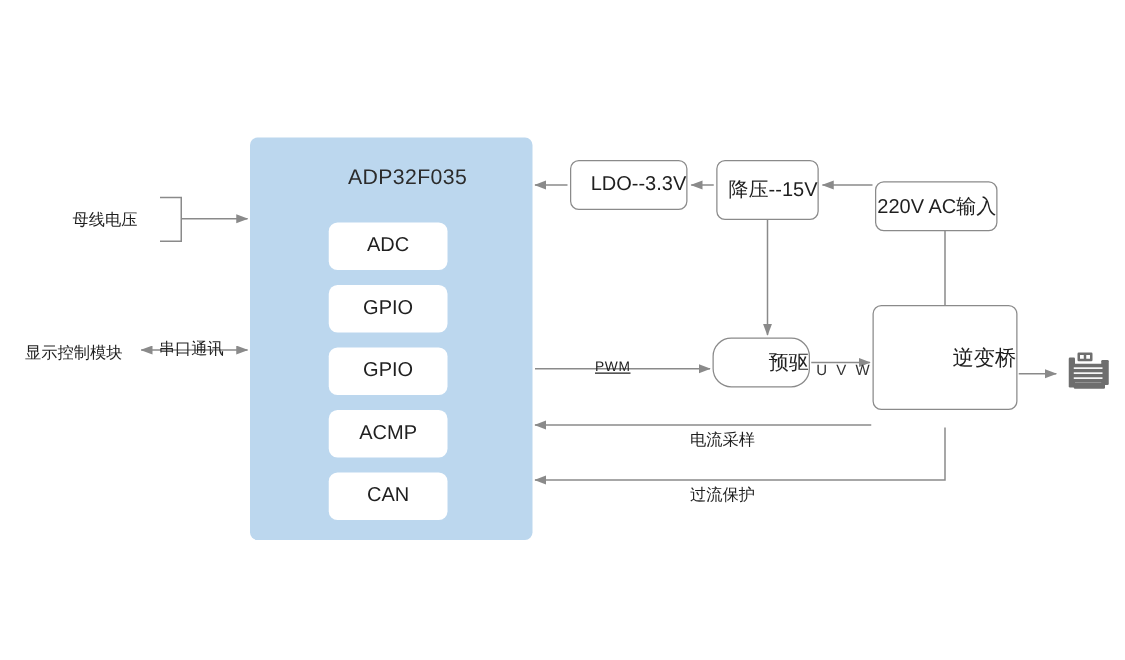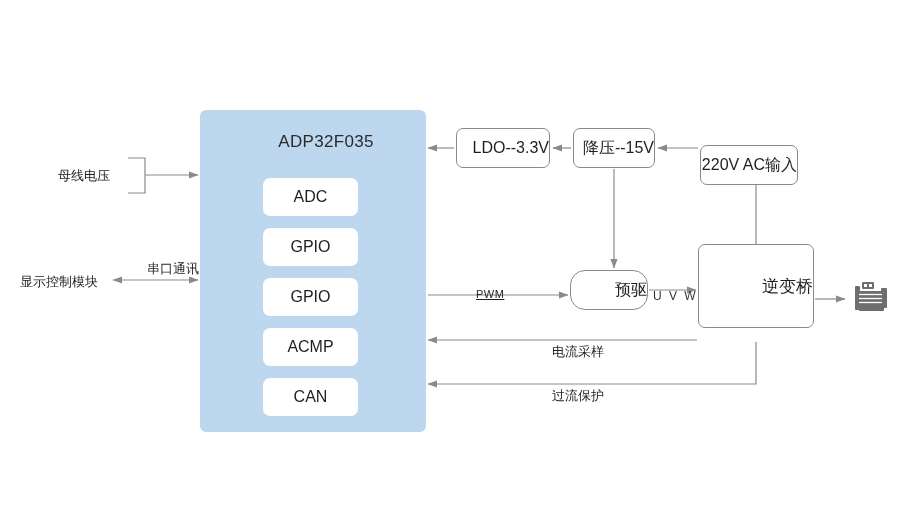--- a/index.html
+++ b/index.html
@@ -70,38 +70,38 @@
     border-radius: 7px;
     display: flex;
     align-items: center;
     justify-content: flex-end;
     font-size: 16px;
     color: #1f1f1f;
     box-sizing: border-box;
     white-space: nowrap;
   }
   .obox.ldo   { left: 456px; top: 128px; width: 94px;  height: 40px; }
-  .obox.buck  { left: 573px; top: 128px; width: 82px;  height: 40px; }
+  .obox.buck  { left: 573px; top: 128px; width: 82px;  height: 48px; }
   .obox.ac    { left: 700px; top: 145px; width: 98px; height: 40px; }
   .obox.predrv{ left: 570px; top: 270px; width: 78px;  height: 40px; border-radius: 15px; }
   .obox.inv   { left: 698px; top: 244px; width: 116px; height: 84px; font-size: 17px; }
 
   
   .lbl {
     position: absolute;
     font-size: 13px;
     color: #1f1f1f;
     white-space: nowrap;
   }
   .lbl.cn { font-size: 13px; }
   .lbl.uvw { font-size: 12px; letter-spacing: 2px; color: #333; }
 
   .lbl-busvolt   { left: 58px;  top: 167px; font-family: Liberation Serif, serif; }
   .lbl-dispmod   { left: 20px;  top: 273px; font-size: 14px; }
-  .lbl-uart      { left: 127px; top: 260px; margin-left: 20px; }
+  .lbl-uart      { left: 127px; top: 270px; }
   .lbl-pwm       { left: 476px; top: 288px; font-size: 11px; letter-spacing: .5px; text-decoration: underline; }
   .lbl-uvw       { left: 653px; top: 289px; }
   .lbl-isense    { left: 552px; top: 343px; }
   .lbl-ocp       { left: 552px; top: 387px; }
 </style>
 </head>
 <body>
 
 <div id="canvas">
 

